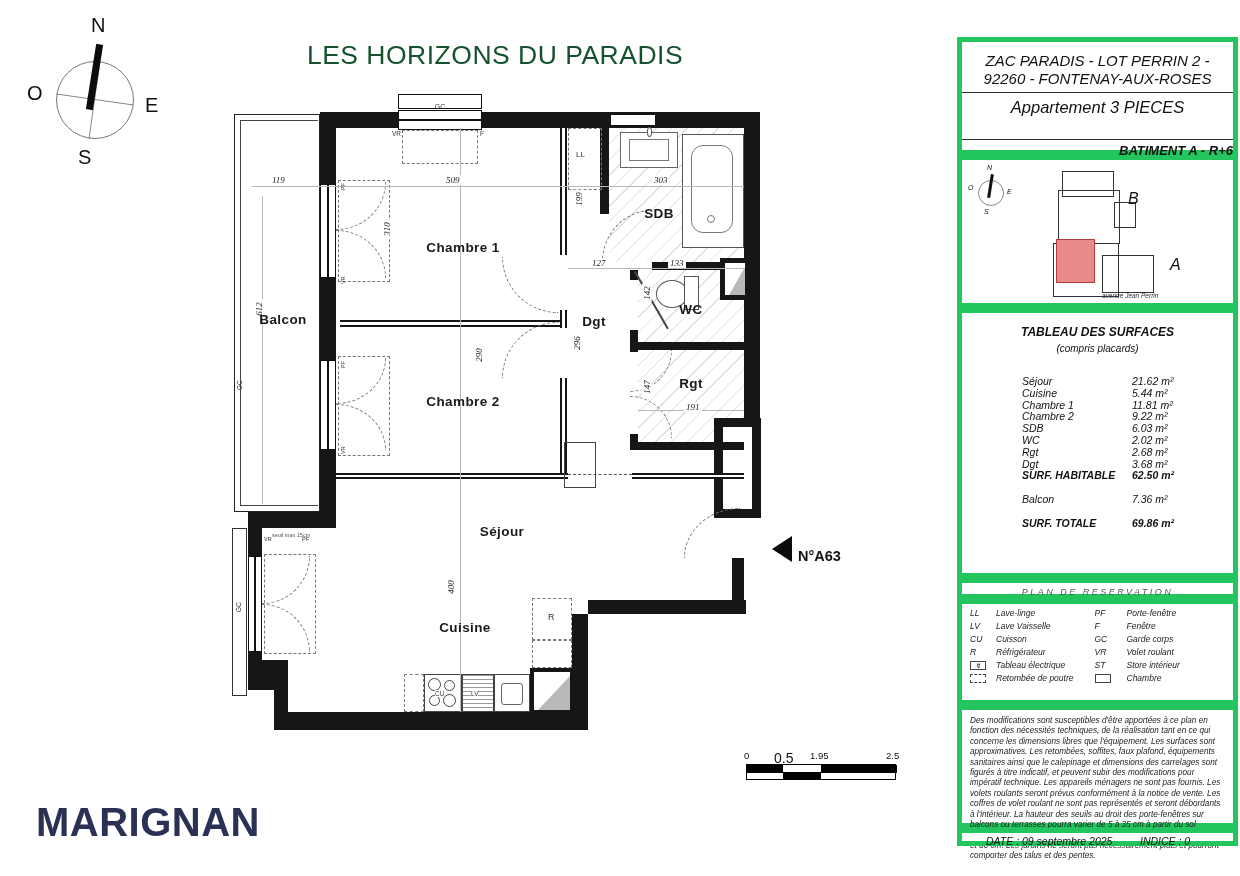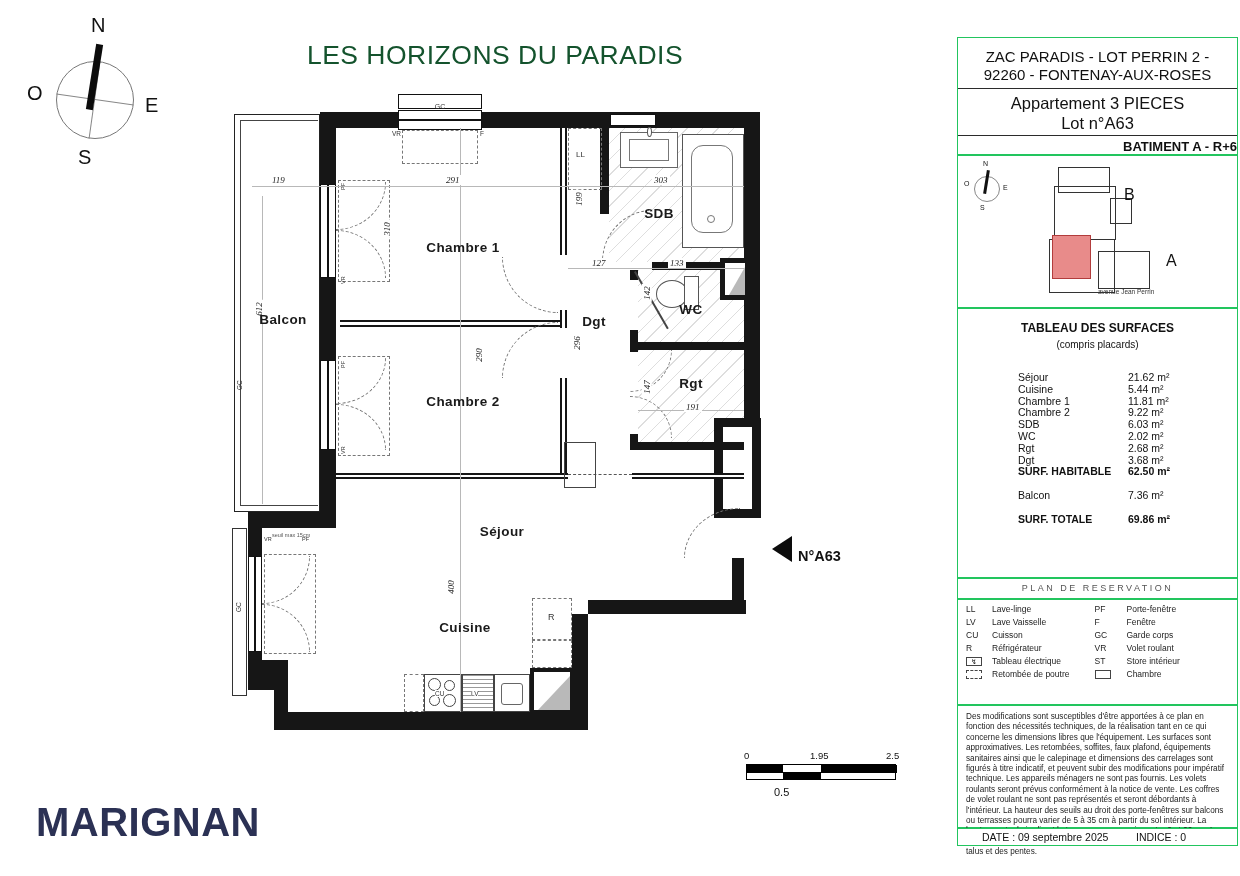--- a/index.html
+++ b/index.html
@@ -21,21 +21,21 @@
   .arc.bl{border-left:1px dashed #777;border-bottom:1px dashed #777;border-bottom-left-radius:100%;}
   .dash{position:absolute;border:1px dashed #777;box-sizing:border-box;background:transparent;}
   .fix{position:absolute;border:1.5px solid #555;background:#fff;box-sizing:border-box;}
   .dline{position:absolute;background:#b8b8b8;}
   .dim{position:absolute;font:italic 9px "Liberation Serif",serif;color:#222;background:#fff;padding:0 2px;white-space:nowrap;}
   .rot{transform:rotate(-90deg);transform-origin:center;}
   .rlabel{position:absolute;font-size:13.5px;font-weight:600;letter-spacing:.4px;color:#1a1a1a;text-align:center;white-space:nowrap;}
   .tag{position:absolute;font-size:6.5px;color:#333;white-space:nowrap;}
   .tagr{transform:rotate(-90deg);transform-origin:left top;}
   
-  .pbox{position:absolute;left:957px;width:281px;background:#fff;border:1px solid #22c55e;box-sizing:border-box;}
+  .pbox{position:absolute;left:957px;width:281px;background:#fff;border:5px solid #22c55e;box-sizing:border-box;font-style:italic;}
   .hline{position:absolute;left:0;width:100%;border-top:1px solid #2b2b2b;}
   .srow{display:flex;padding:0 0 0 60px;font-size:10.5px;line-height:11.8px;}
   .srow .sl{width:110px;}
   .srow.b{font-weight:700;}
   .srow.gap{margin-top:12px;}
   .lgrid{display:grid;grid-template-columns:26px 1fr 32px 1fr;row-gap:3px;font-size:8.5px;color:#222;padding:4px 8px 0 8px;align-items:center;}
   .sym{width:16px;height:9px;border:1px solid #444;box-sizing:border-box;font-size:7px;line-height:7px;text-align:center;background:#fff;}
   .sym.dashed{border-style:dashed;}
   .stipple{background-image:radial-gradient(#c4c4c4 .6px,transparent .7px);background-size:4px 4px;border:1px solid #333;position:absolute;box-sizing:border-box;}
 </style>
@@ -168,21 +168,21 @@
   <div class="arc br" style="left:398px;top:238px;width:42px;height:42px;"></div>
   <div class="arc tr" style="left:398px;top:284px;width:42px;height:42px;"></div>
   <div class="arc tl" style="left:452px;top:396px;width:56px;height:50px;"></div>
 
   <div class="dline" style="left:20px;top:74px;width:492px;height:1px;"></div>
   <div class="dline" style="left:30px;top:84px;width:1px;height:308px;"></div>
   <div class="dline" style="left:228px;top:16px;width:1px;height:584px;"></div>
   <div class="dline" style="left:336px;top:156px;width:176px;height:1px;"></div>
   <div class="dline" style="left:406px;top:298px;width:106px;height:1px;"></div>
   <span class="dim" style="left:38px;top:63px;">119</span>
-  <span class="dim" style="left:212px;top:63px;">291</span>
+  <span class="dim" style="left:212px;top:63px;">509</span>
   <span class="dim" style="left:420px;top:63px;">303</span>
   <span class="dim rot" style="left:18px;top:192px;">612</span>
   <span class="dim rot" style="left:146px;top:112px;">310</span>
   <span class="dim rot" style="left:338px;top:82px;">199</span>
   <span class="dim" style="left:358px;top:146px;">127</span>
   <span class="dim" style="left:436px;top:146px;">133</span>
   <span class="dim rot" style="left:406px;top:176px;">142</span>
   <span class="dim rot" style="left:336px;top:226px;">296</span>
   <span class="dim rot" style="left:406px;top:270px;">147</span>
   <span class="dim" style="left:452px;top:290px;">191</span>
@@ -205,39 +205,38 @@
   <div class="rlabel" style="left:160px;top:282px;width:142px;">Chambre 2</div>
   <div class="rlabel" style="left:212px;top:412px;width:116px;">Séjour</div>
   <div class="rlabel" style="left:175px;top:508px;width:116px;">Cuisine</div>
 
   <div class="abs" style="left:540px;top:424px;width:0;height:0;border-right:20px solid #0c0c0c;border-top:13px solid transparent;border-bottom:13px solid transparent;"></div>
   <div class="abs" style="left:566px;top:428px;font-size:14.5px;font-weight:700;white-space:nowrap;margin-top:8px;">N°A63</div>
 </div>
 
 <div class="abs" style="left:744px;top:750px;width:160px;height:40px;">
   <span class="abs" style="left:0px;top:0;font-size:9.5px;">0</span>
-  <span class="abs" style="left:30px;top:0;font-size:11px;margin-top:36px;">0.5</span>
+  <span class="abs" style="left:30px;top:0;font-size:14px;">0.5</span>
   <span class="abs" style="left:66px;top:0;font-size:9.5px;">1.95</span>
   <span class="abs" style="left:142px;top:0;font-size:9.5px;">2.5</span>
   <div class="abs" style="left:2px;top:14px;width:150px;height:16px;border:1px solid #000;">
     <div class="abs" style="left:0;top:0;width:36px;height:7px;background:#000;"></div>
     <div class="abs" style="left:36px;top:7px;width:38px;height:7px;background:#000;"></div>
     <div class="abs" style="left:74px;top:0;width:76px;height:7px;background:#000;"></div>
     <div class="abs" style="left:0;top:7px;width:150px;height:0;border-top:1px solid #000;"></div>
   </div>
 </div>
 
 <div class="abs" style="left:36px;top:800px;font-size:40px;font-weight:700;letter-spacing:.5px;color:#2b3154;">MARIGNAN</div>
 
 <div class="pbox" style="top:37px;height:118px;">
   <div class="abs" style="left:0;top:10px;width:100%;text-align:center;font-size:15px;">ZAC PARADIS - LOT PERRIN 2 -</div>
   <div class="abs" style="left:0;top:28px;width:100%;text-align:center;font-size:15px;">92260 - FONTENAY-AUX-ROSES</div>
   <div class="hline" style="top:50px;"></div>
   <div class="abs" style="left:0;top:56px;width:100%;text-align:center;font-size:16.5px;">Appartement 3 PIECES</div>
-  <div class="abs" style="left:0;top:76px;width:100%;text-align:center;font-size:16.5px;">Lot n°A63</div>
   <div class="hline" style="top:97px;"></div>
   <div class="abs" style="left:0;top:101px;width:100%;text-align:right;font-size:13px;font-weight:700;">BATIMENT A - R+6</div>
 </div>
 
 <div class="pbox" style="top:155px;height:153px;">
   <div class="abs" style="left:6px;top:6px;width:52px;height:56px;">
     <div class="abs" style="left:10px;top:14px;width:26px;height:26px;border:1px solid #888;border-radius:50%;"></div>
     <div class="abs" style="left:21px;top:8px;width:3px;height:24px;background:#111;transform:rotate(9deg);"></div>
     <span class="abs" style="left:19px;top:-2px;font-size:7px;">N</span>
     <span class="abs" style="left:0px;top:18px;font-size:7px;">O</span>

